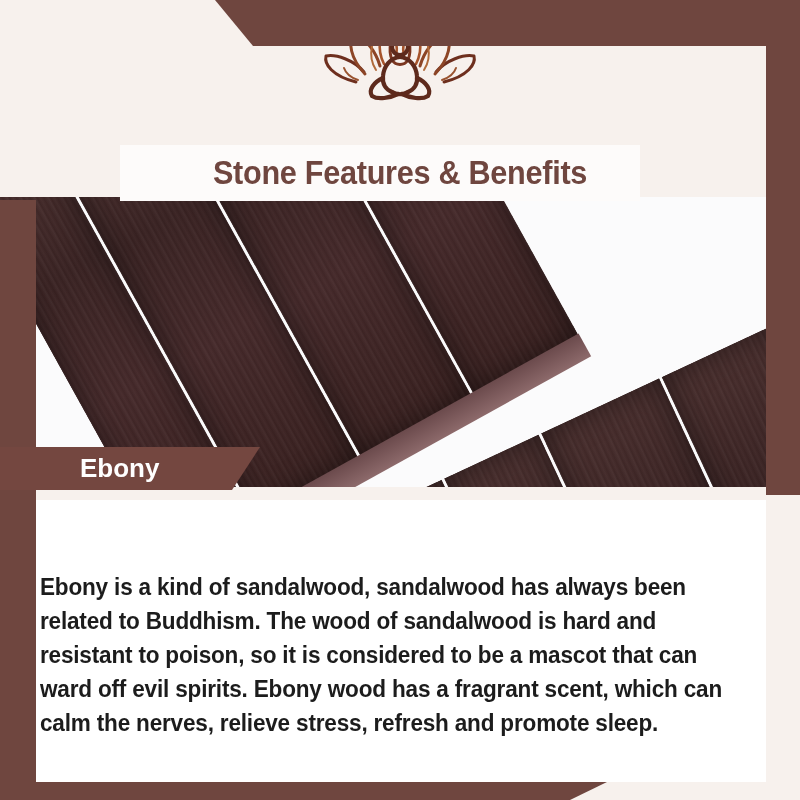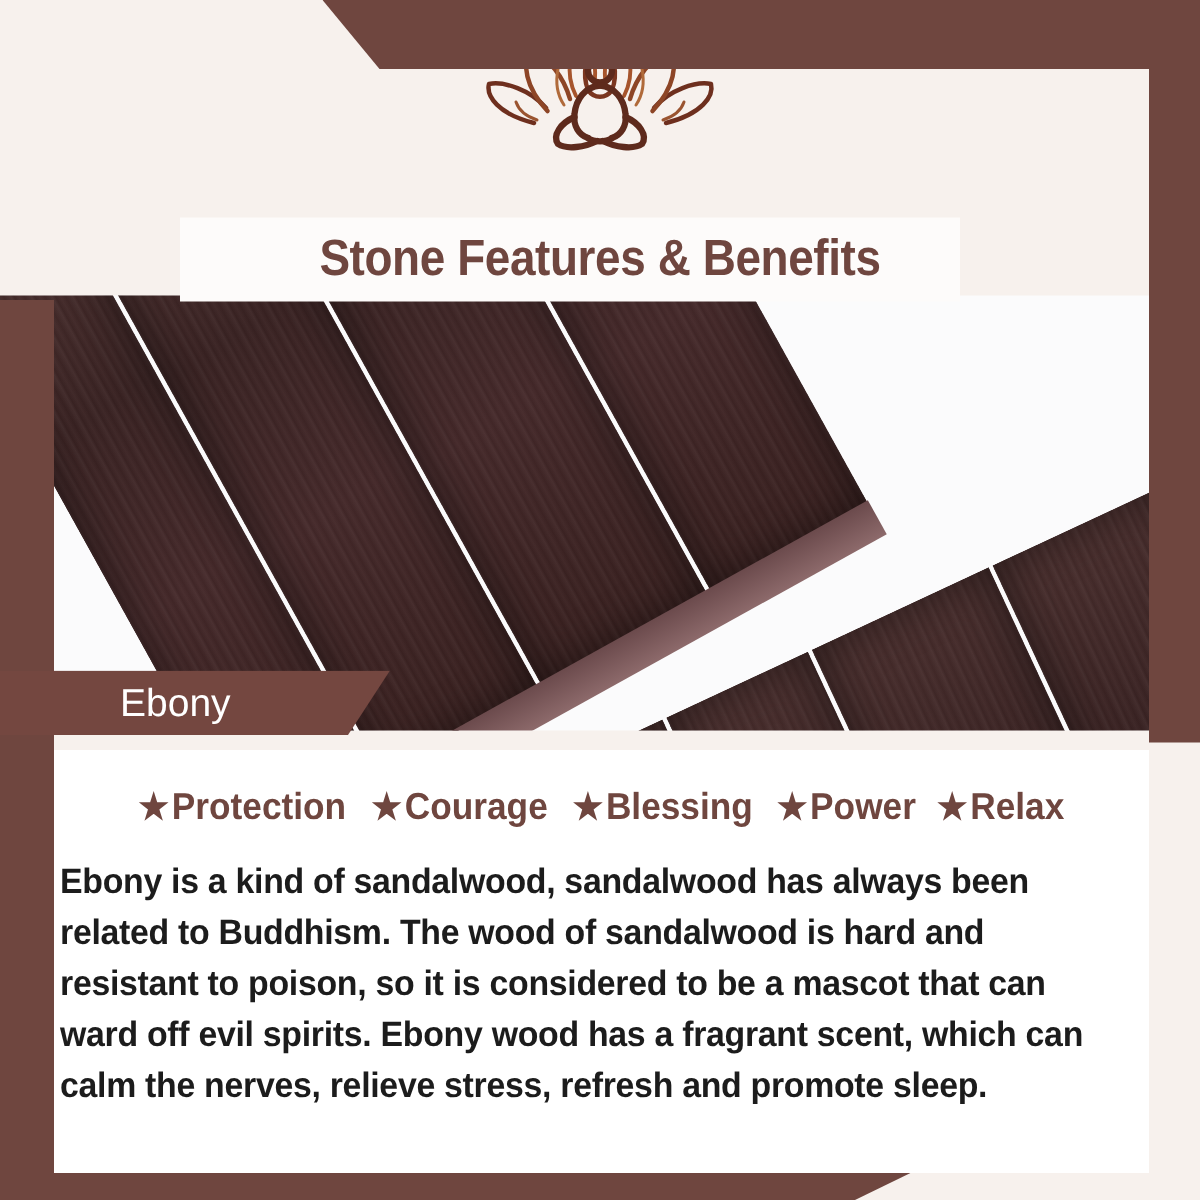--- a/index.html
+++ b/index.html
@@ -157,21 +157,21 @@
     background-color: #744740;
     clip-path: polygon(0 0, 260px 0, 232px 43px, 0 43px);
     z-index: 7;
   }
   .ebony-text {
     position: absolute;
     top: 447px; left: 80px;
     height: 43px;
     line-height: 42px;
     font-size: 26px;
-    font-weight: normal;
+    font-weight: bold;
     color: #ffffff;
     z-index: 8;
     letter-spacing: 0px;
   }
 
   
   .lower {
     position: absolute;
     top: 490px; left: 0;
     width: 800px; height: 310px;
@@ -283,23 +283,20 @@
       <div class="plank" style="left:482px;top:0; width:118px; height:470px;"></div>
     </div>
   </div>
 
   <div class="ebony-band"></div>
   <div class="ebony-text">Ebony</div>
 
   <div class="lower"></div>
   <div class="content-card"></div>
 
-  <div class="benefits">
-    <span class="benefit"><span class="star">★</span><span>Protection</span></span><span class="benefit"><span class="star">★</span><span>Courage</span></span><span class="benefit"><span class="star">★</span><span>Blessing</span></span><span class="benefit"><span class="star">★</span><span>Power</span></span><span class="benefit"><span class="star">★</span><span>Relax</span></span>
-  </div>
 
   <div class="paragraph">Ebony is a kind of sandalwood, sandalwood has always been related to Buddhism. The wood of sandalwood is hard and resistant to poison, so it is considered to be a mascot that can ward off evil spirits. Ebony wood has a fragrant scent, which can calm the nerves, relieve stress, refresh and promote sleep.</div>
 
   <div class="frame-bottom-strip"></div>
   <div class="frame-top"></div>
   <div class="frame-right"></div>
   <div class="frame-left"></div>
   <div class="frame-bottom"></div>
 
 </div>

